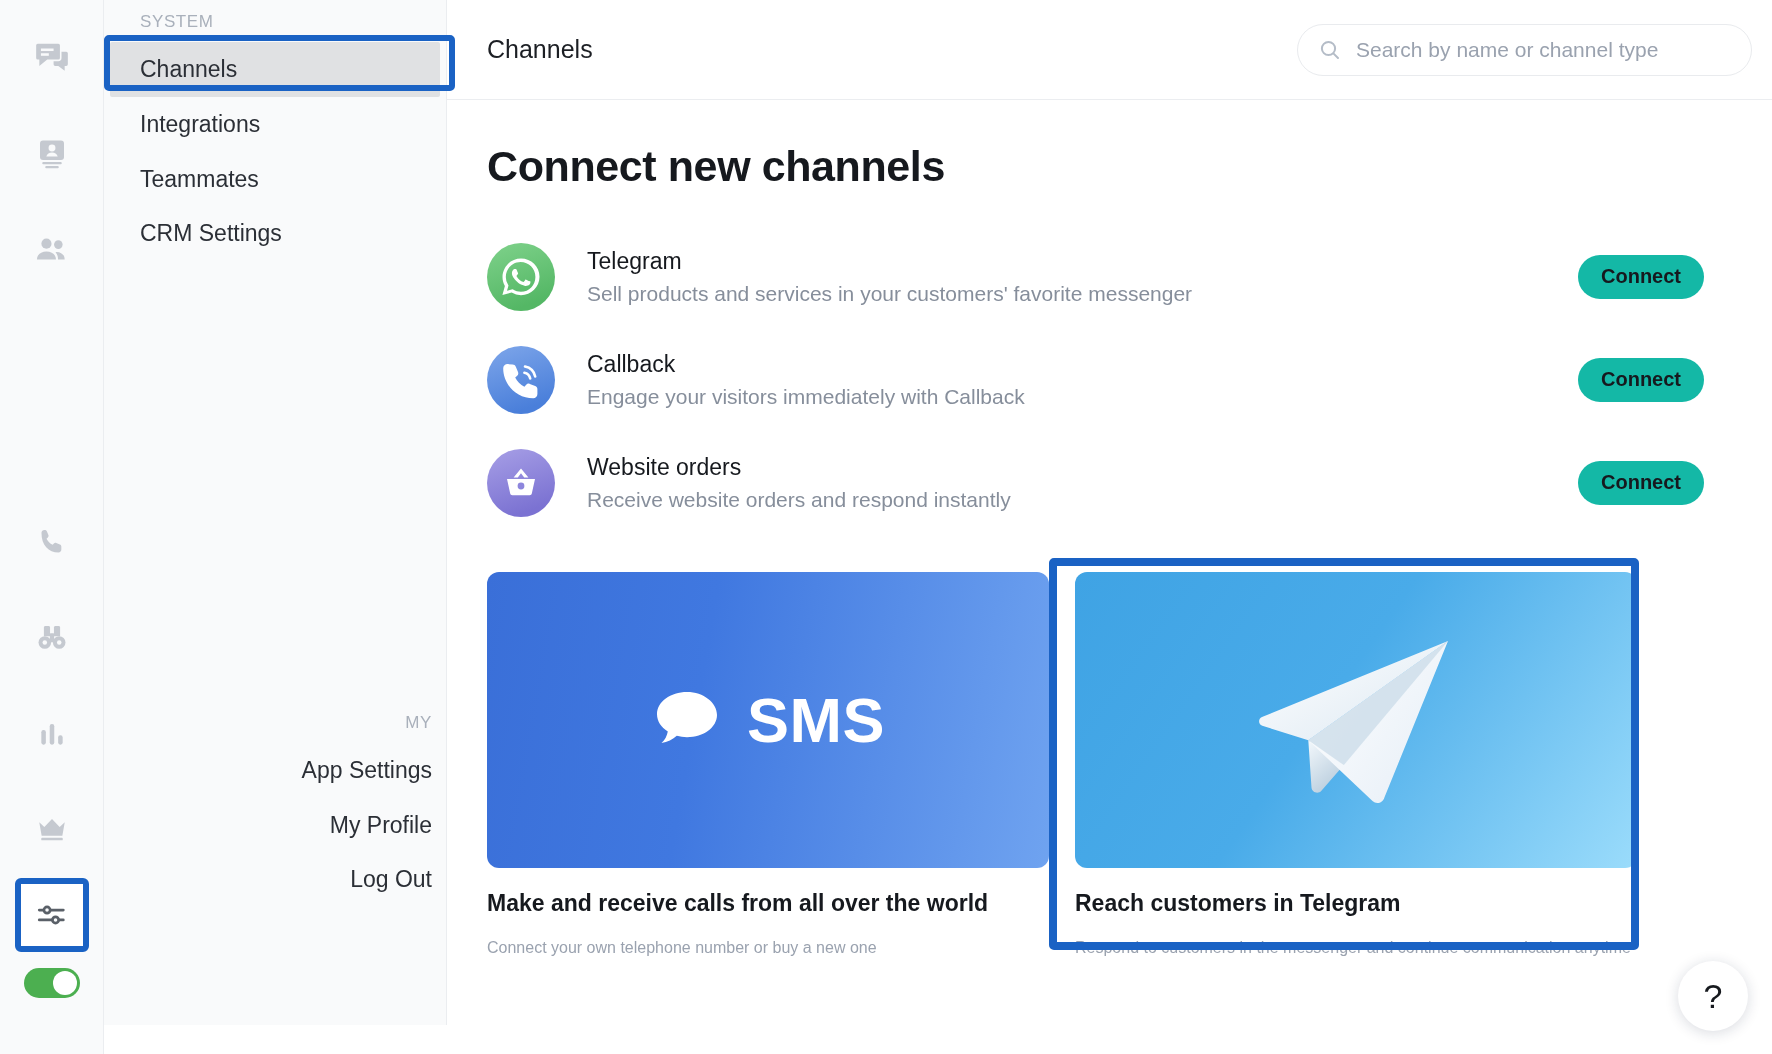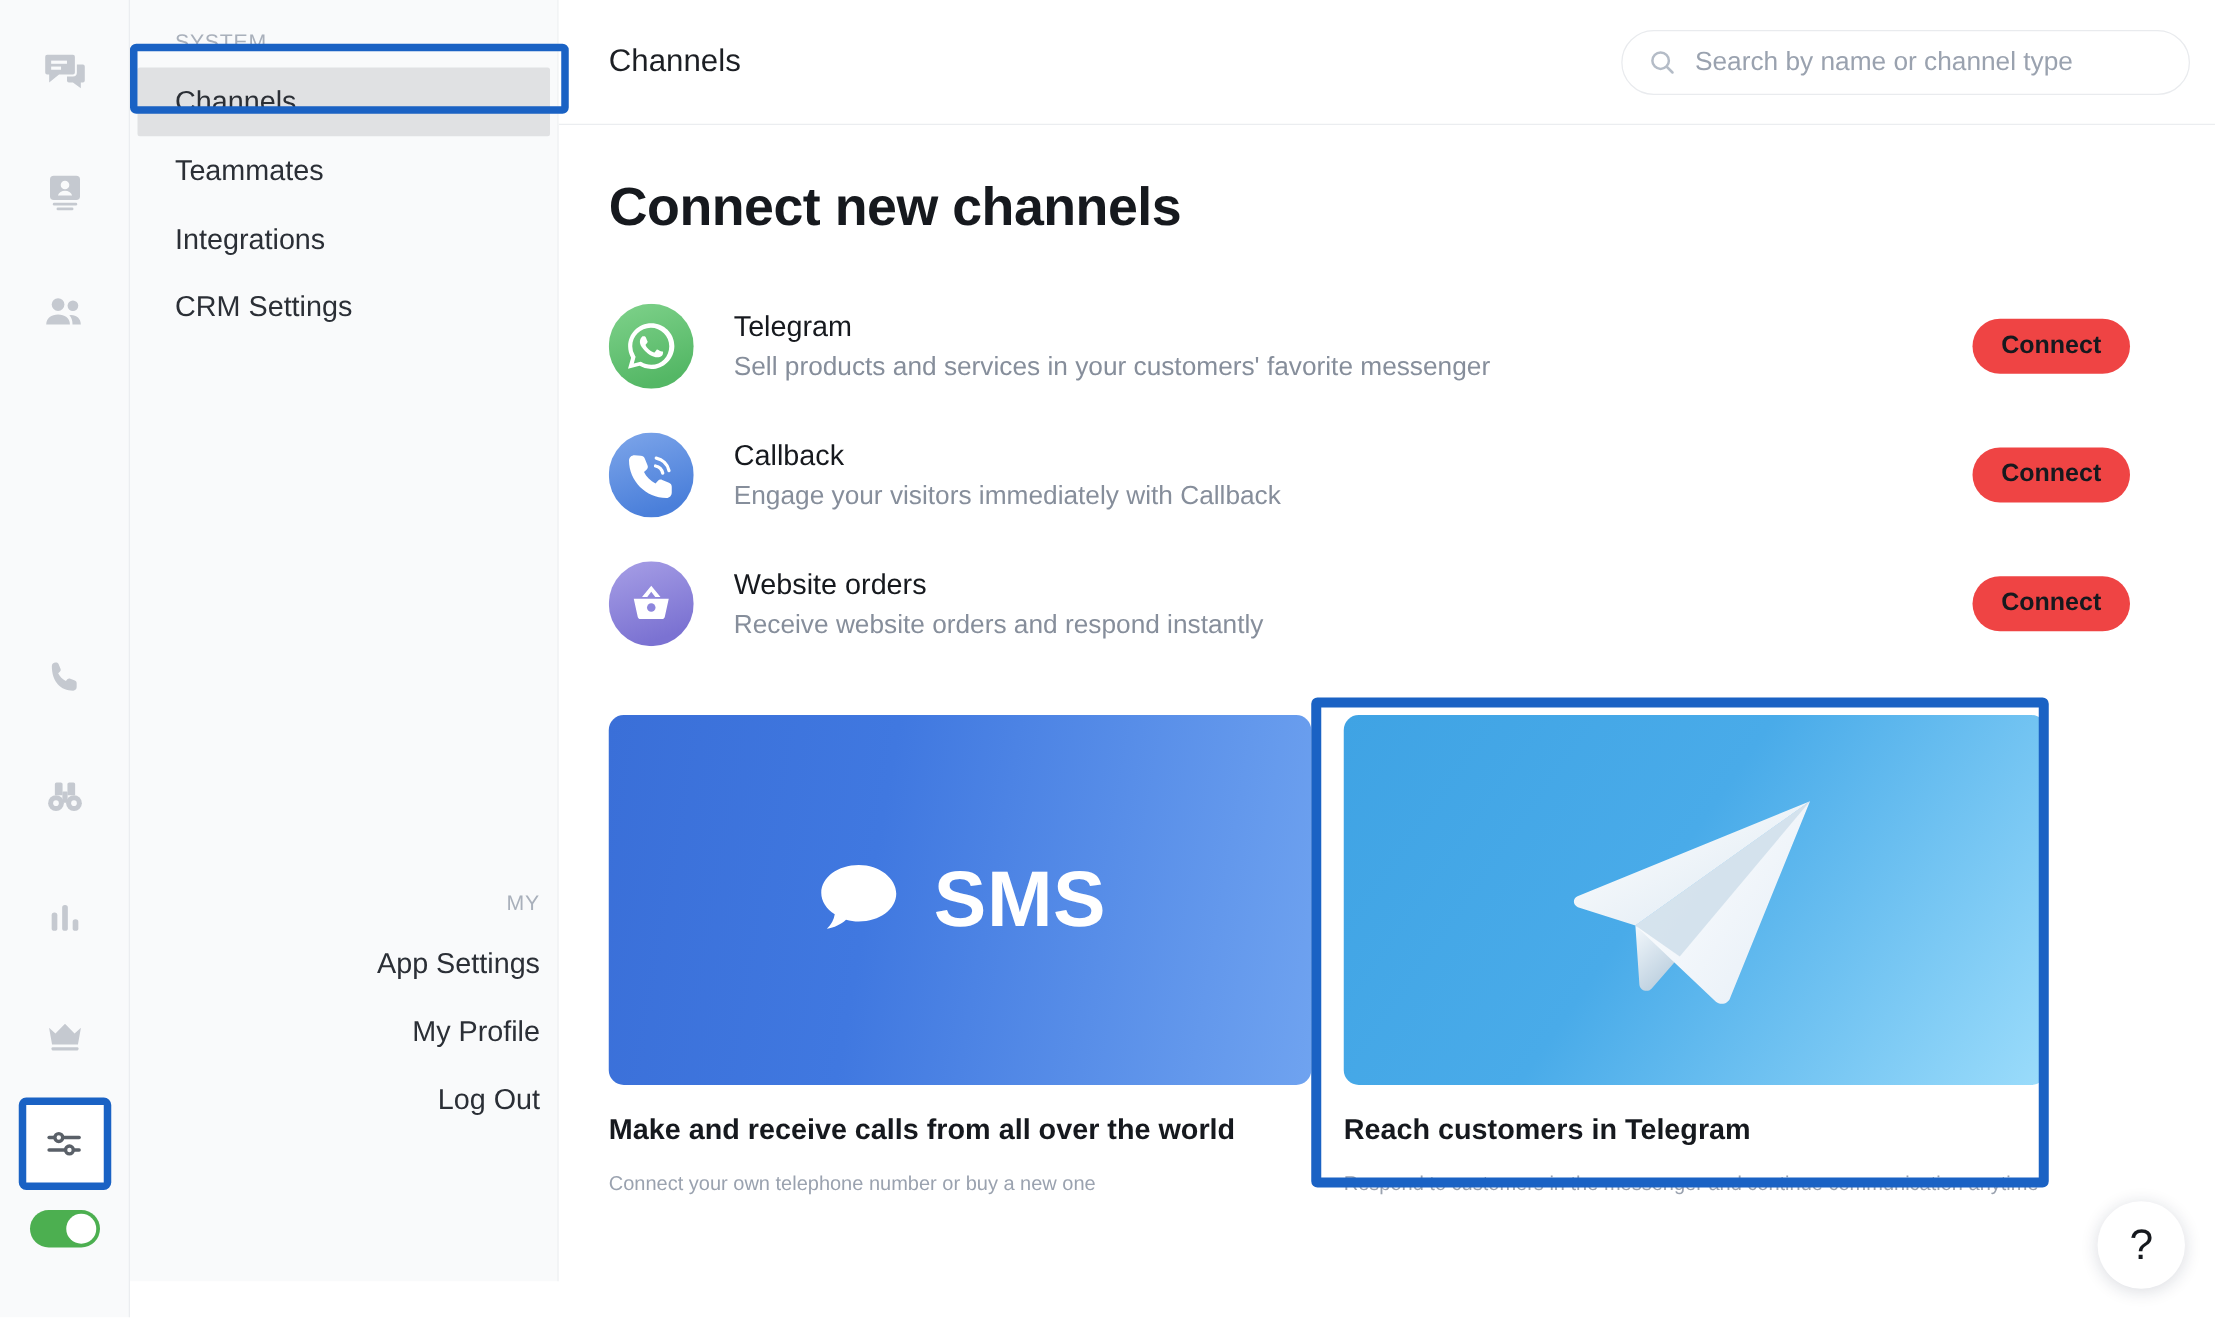--- a/index.html
+++ b/index.html
@@ -44,21 +44,21 @@
     content: ""; position: absolute; top: 3px; right: 3px;
     width: 24px; height: 24px; border-radius: 50%; background: #fff;
   }
 
   
   .navcol {
     width: 343px; flex: 0 0 343px; height: 1025px;
     background: #f9fafb;
     border-right: 1px solid #ebedf0;
     position: relative;
-    padding-top: 16px;
+    padding-top: 4px;
   }
   .nav-section-label {
     font-size: 17px; letter-spacing: 0.6px; color: #a9b0bb;
     padding: 8px 0 10px 36px; font-weight: 400;
   }
   .nav-item {
     font-size: 23px; color: #2b2f36; line-height: 1.25;
     padding: 13px 0 13px 36px; cursor: pointer;
   }
   .nav-item .sub { display: block; font-size: 23px; color: #2b2f36; }
@@ -107,21 +107,21 @@
   
   .rows { margin-bottom: 16px; }
   .chan-row { display: flex; align-items: center; height: 103px; }
   .chan-icon { flex: 0 0 68px; width: 68px; height: 68px; margin-right: 32px; }
   .chan-icon svg { display: block; }
   .chan-text { flex: 1 1 auto; min-width: 0; }
   .chan-name { font-size: 23px; color: #16191e; margin-bottom: 7px; }
   .chan-desc { font-size: 21px; color: #868e9b; }
   .connect-btn {
     flex: 0 0 auto;
-    background: #ef4444; border: none; border-radius: 22px;
+    background: #14b8a6; border: none; border-radius: 22px;
     height: 44px; padding: 0 23px;
     font-size: 20px; font-weight: bold; color: #16191e;
     font-family: "Liberation Sans", sans-serif; cursor: pointer;
     margin-right: 28px;
   }
 
   
   .cards { display: flex; gap: 26px; margin-top: 38px; position: relative; }
   .card { width: 562px; flex: 0 0 562px; }
   .card-banner {
@@ -234,24 +234,24 @@
     <div class="rail-toggle"></div>
   </div>
 
   <div class="navcol">
     <div class="nav-section-label">SYSTEM</div>
 
     <div class="nav-item selected">
       <span>Channels</span>
     </div>
     <div class="nav-item">
+      <span>Integrations</span>
+    </div>
+    <div class="nav-item">
       <span>Teammates</span>
-    </div>
-    <div class="nav-item">
-      <span>Integrations</span>
     </div>
     <div class="nav-item">
       <span>CRM Settings</span>
     </div>
 
     <div class="nav-my">
       <div class="nav-section-label">MY</div>
       <div class="nav-item">
         <span>App Settings</span>
       </div>

